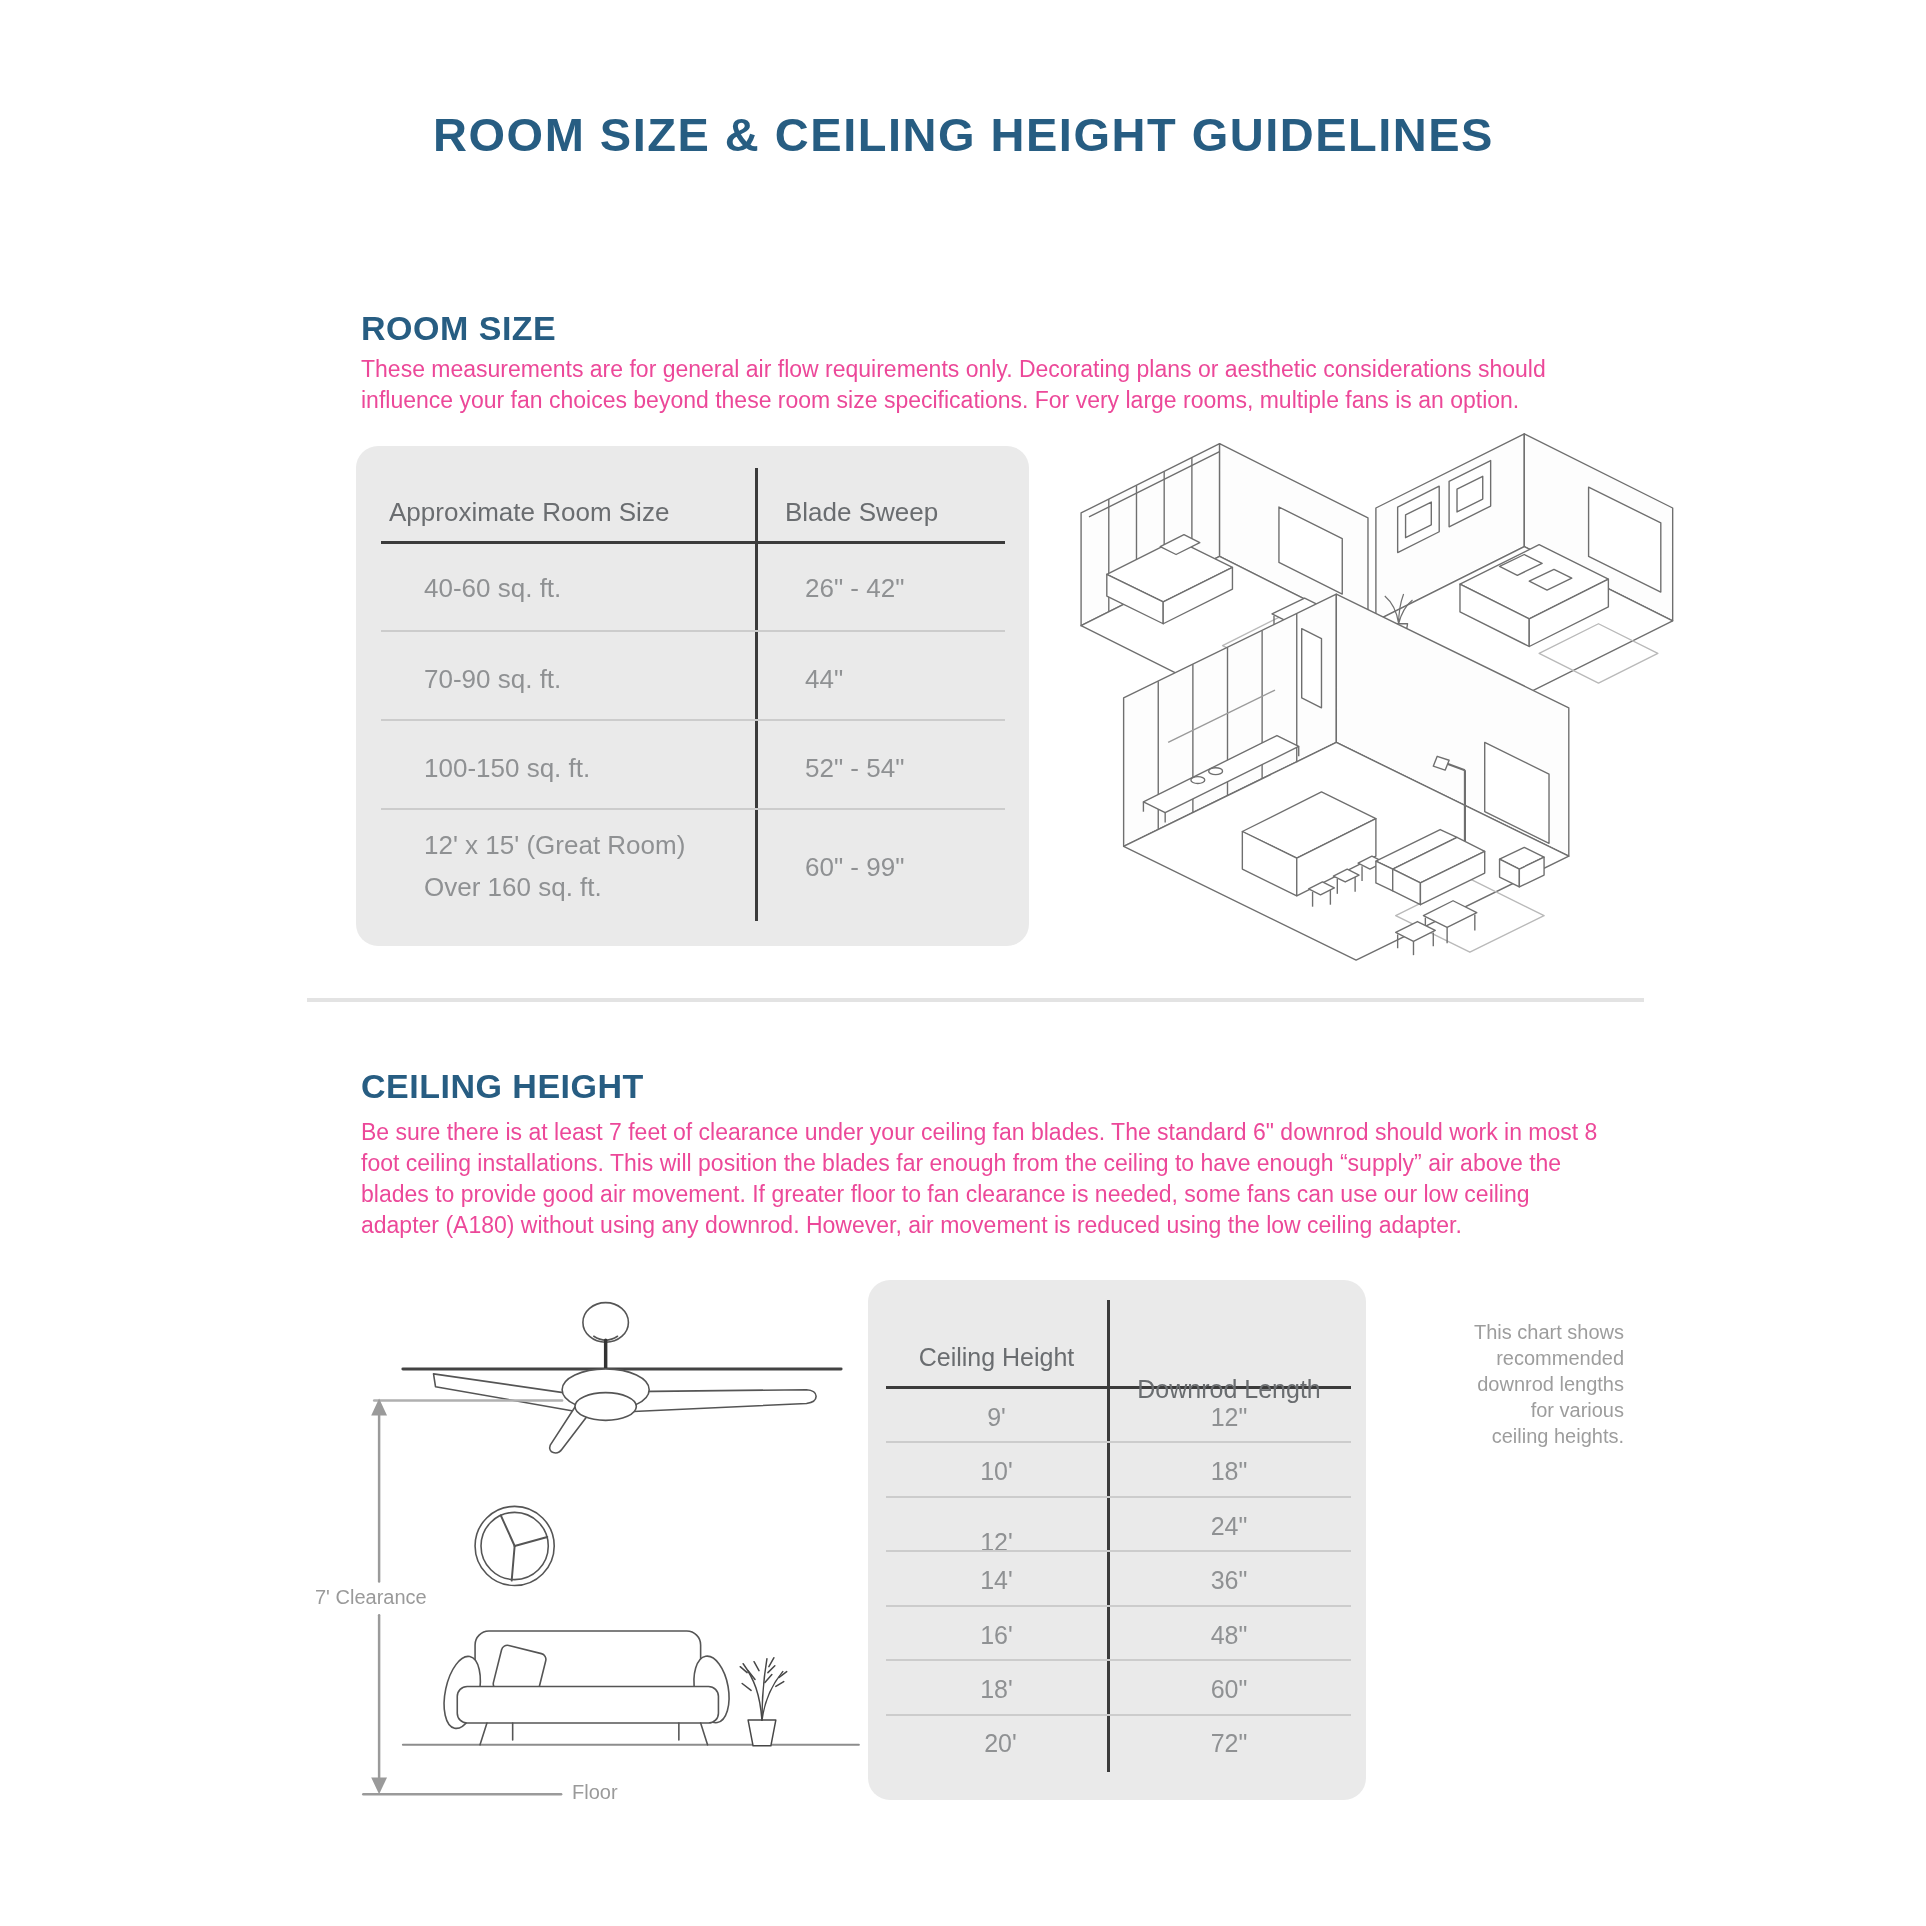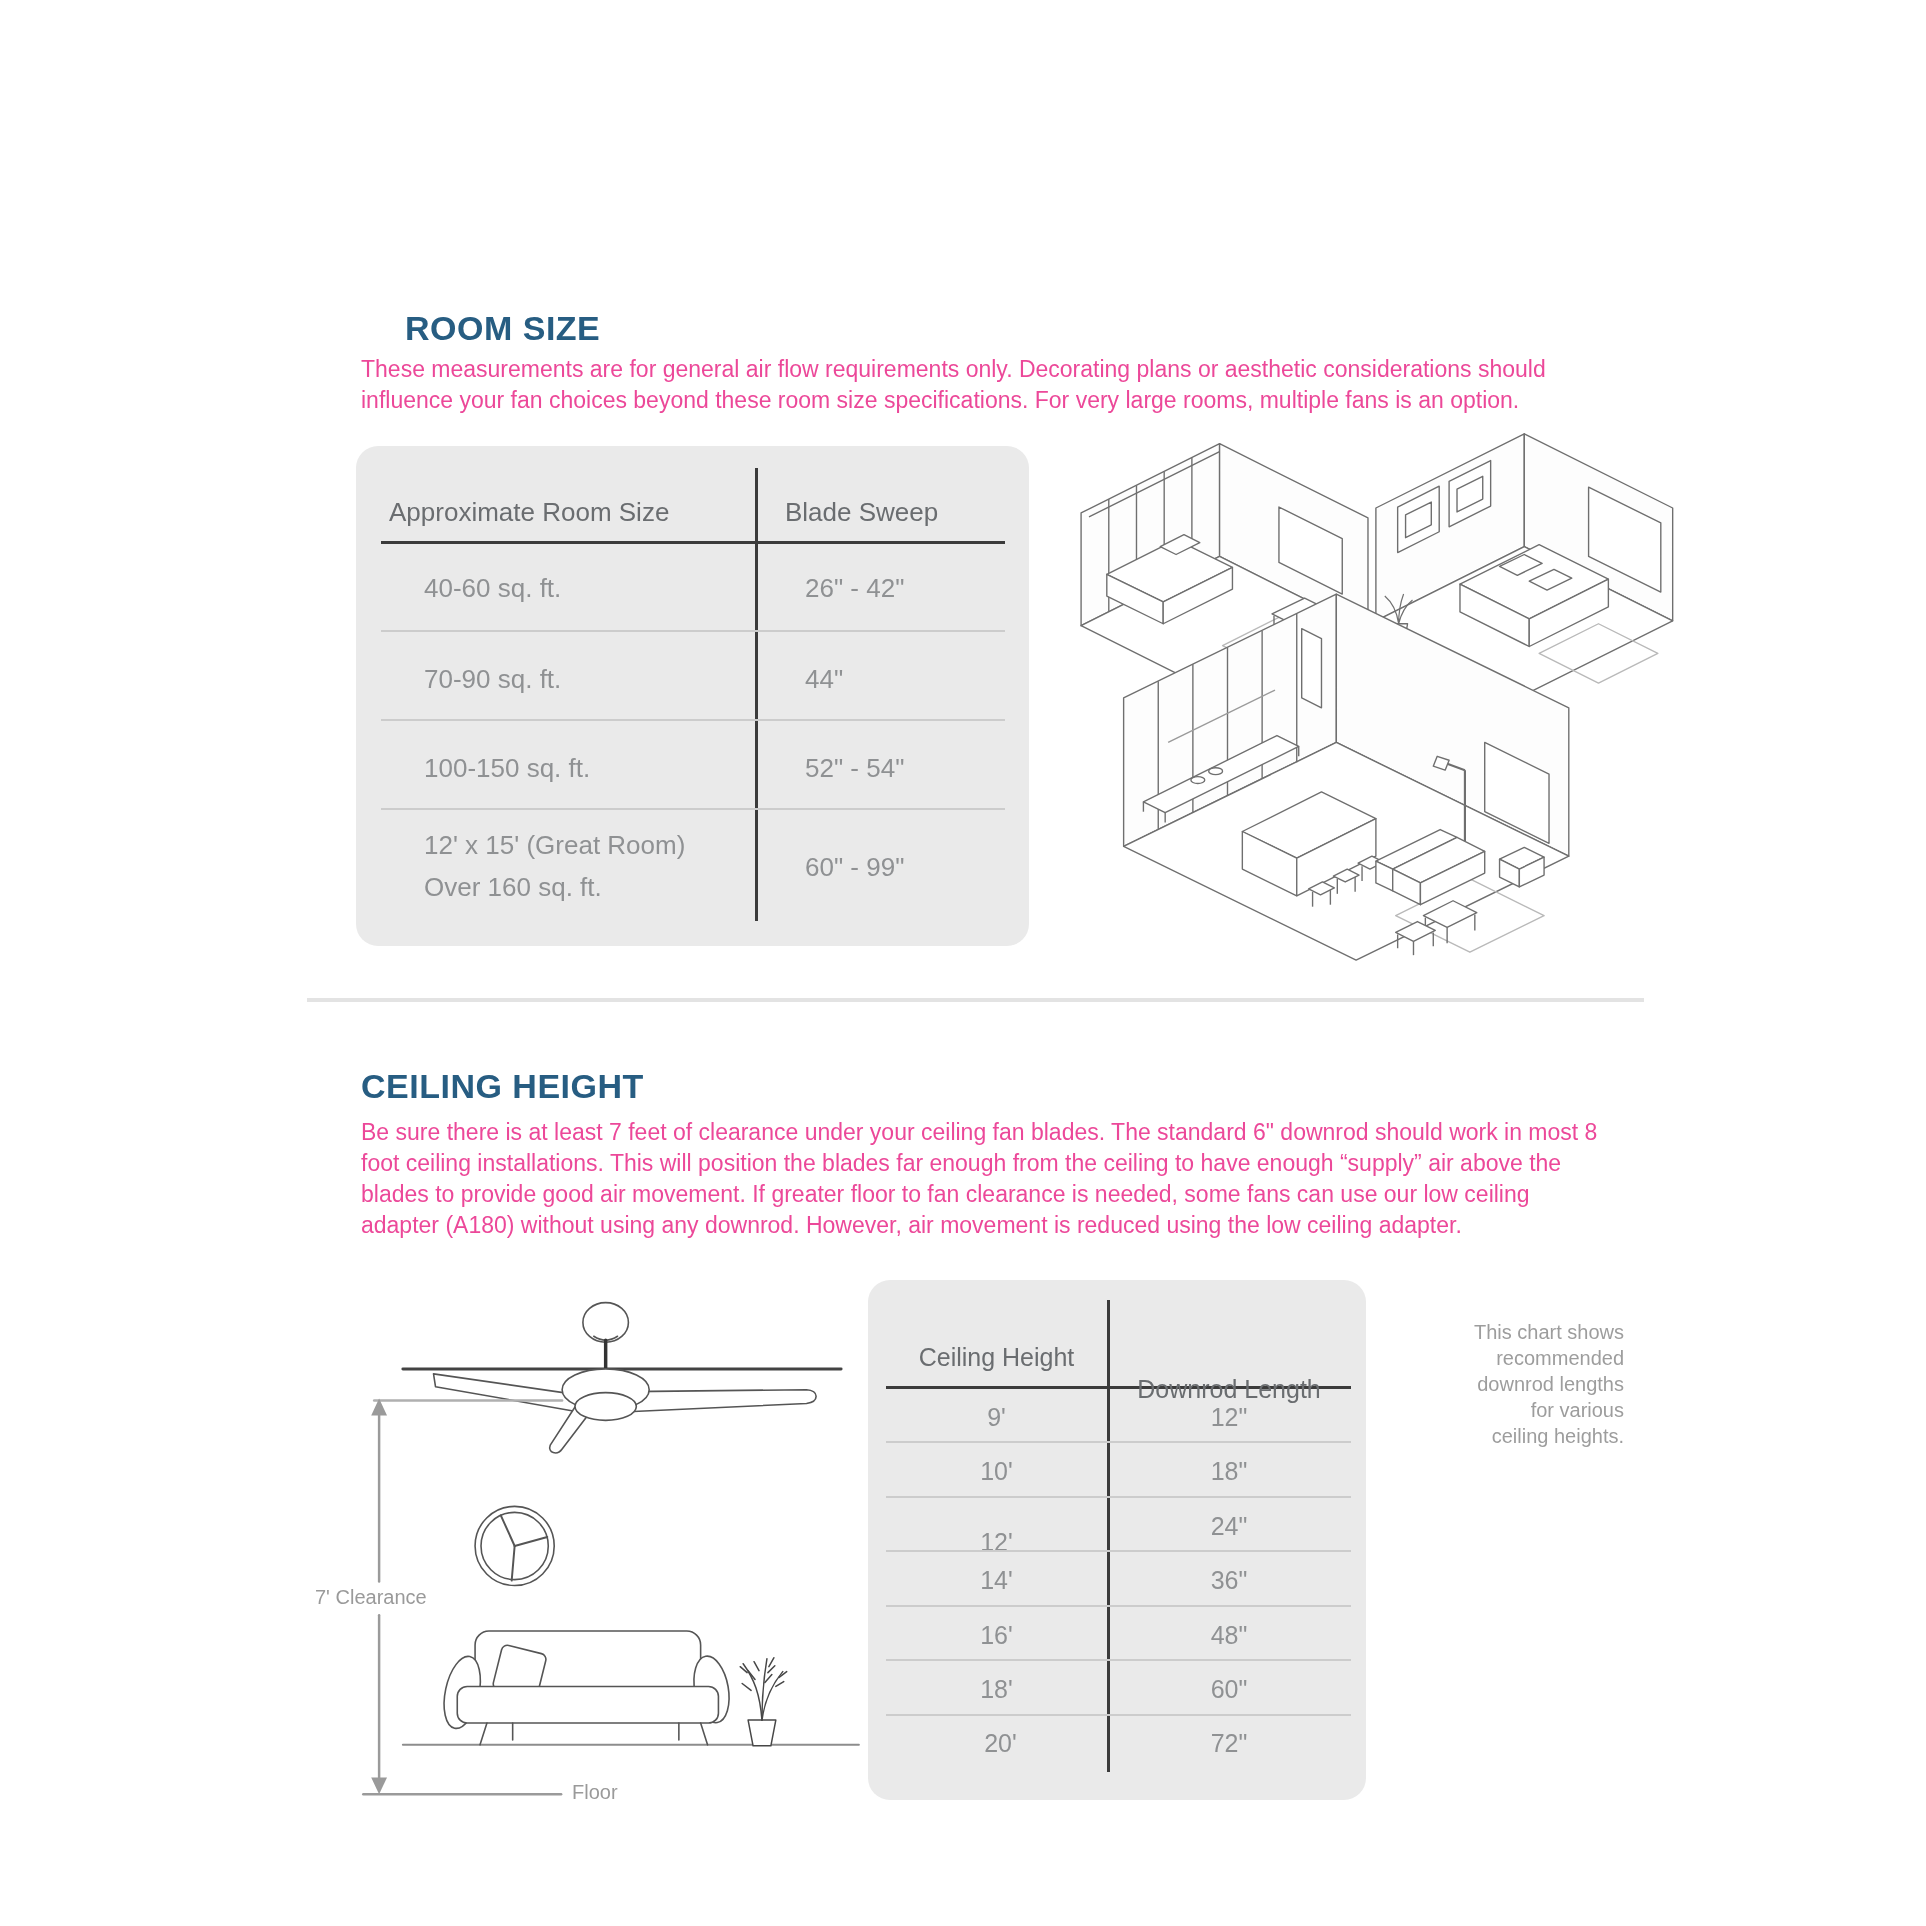--- a/index.html
+++ b/index.html
@@ -31,22 +31,23 @@
   .divider{background:#e3e3e3;height:4px;}
   .diagram-label{font-size:20px;color:#9a9a9a;background:#ffffff;padding:0 6px;white-space:nowrap;}
   .note-line{font-size:20px;line-height:26px;color:#9d9d9d;}
   svg{display:block;}
 </style>
 </head>
 <body>
 
 <div class="page">
 
-
-  <div class="abs section-heading" style="left:361px;top:309px;margin-left:44px;">ROOM SIZE</div>
+  <div class="abs doc-title">ROOM SIZE &amp; CEILING HEIGHT GUIDELINES</div>
+
+  <div class="abs section-heading" style="left:361px;top:309px;">ROOM SIZE</div>
   <div class="abs body-text" style="left:361px;top:354px;width:1240px;">These measurements are for general air flow requirements only. Decorating plans or aesthetic considerations should influence your fan choices beyond these room size specifications. For very large rooms, multiple fans is an option.</div>
 
   <div class="abs gtable" style="left:356px;top:446px;width:673px;height:500px;">
     <div class="abs vdiv" style="left:399px;top:22px;height:453px;"></div>
     <div class="abs hline-dark" style="left:25px;top:95px;width:624px;"></div>
     <div class="abs th-text" style="left:33px;top:51px;">Approximate Room Size</div>
     <div class="abs th-text" style="left:429px;top:51px;">Blade Sweep</div>
 
     <div class="abs td-text" style="left:48px;top:127px;">40-60 sq. ft.</div>
     <div class="abs td-text" style="left:429px;top:127px;">26" - 42"</div>

